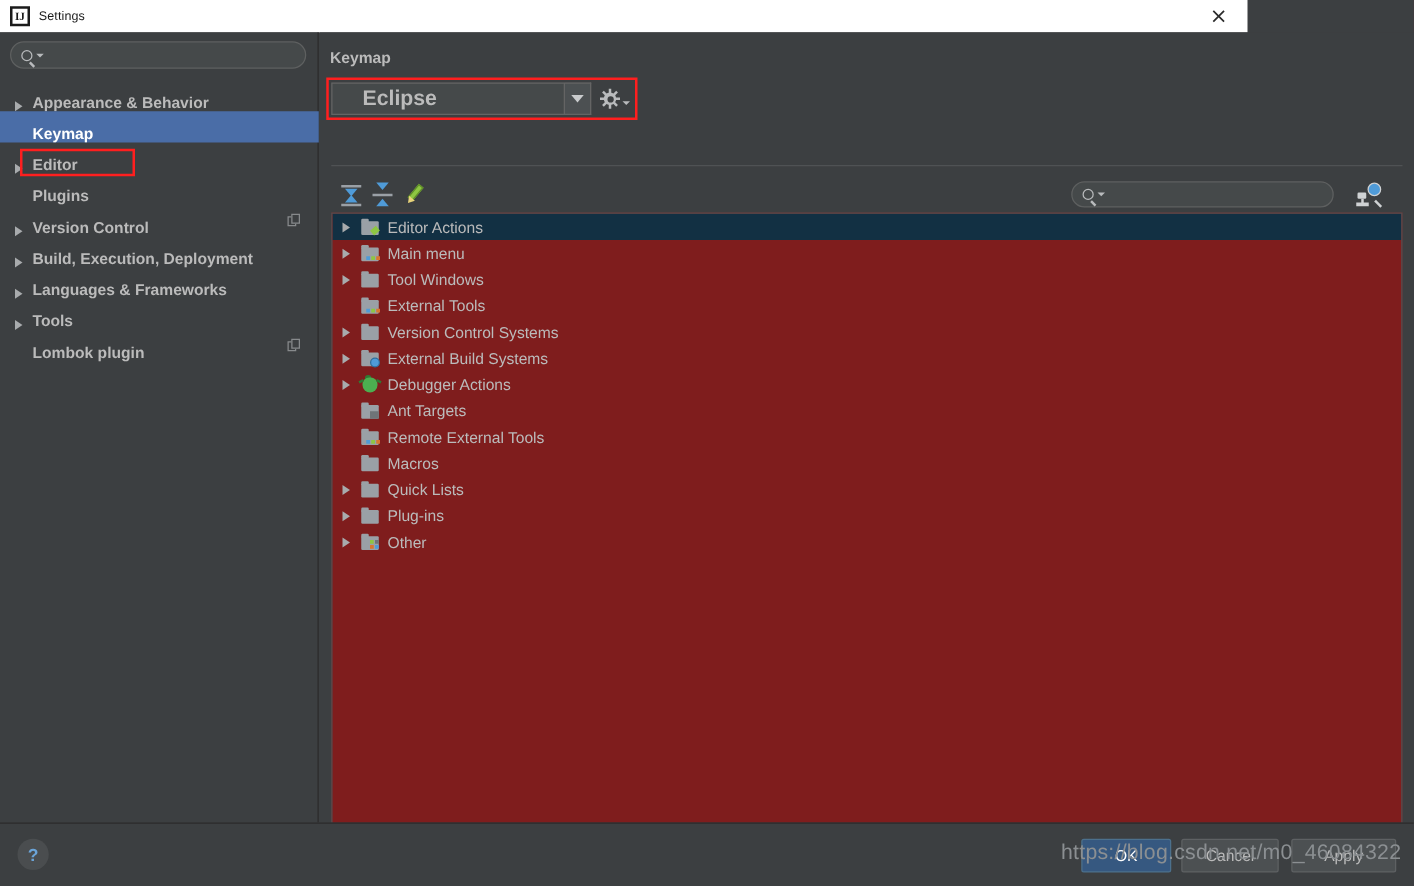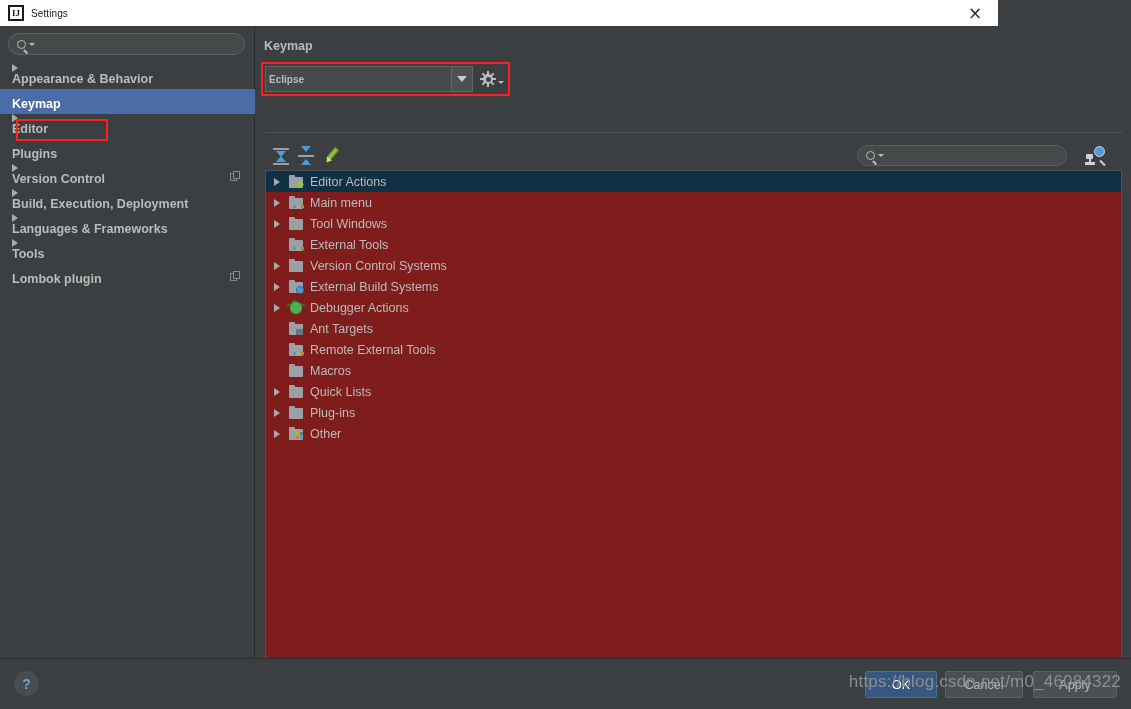--- a/index.html
+++ b/index.html
@@ -63,22 +63,22 @@
     width: 5px; height: 1.6px; background: #b9bbbd;
     transform: rotate(45deg); transform-origin: left center;
   }
   .qcaret {
     width: 0; height: 0; margin-left: 3px; align-self: flex-end; margin-bottom: 3px;
     border-left: 3.2px solid transparent; border-right: 3.2px solid transparent;
     border-top: 3.6px solid #b9bbbd;
   }
   #side-list { position: absolute; left: 0; top: 38px; width: 255px; }
   .side-row {
-    position: relative; height: 25px; display: flex; align-items: flex-start;
-    padding-left: 12px; cursor: pointer; flex-direction: column;
+    position: relative; height: 25px; display: flex; align-items: flex-end;
+    padding-left: 12px; cursor: pointer;
   }
   .side-row .arrow {
     width: 0; height: 0; margin-right: 8px; flex: 0 0 auto;
     border-top: 4.5px solid transparent; border-bottom: 4.5px solid transparent;
     border-left: 6.5px solid #a8abad;
   }
   .side-row .arrow.hidden { visibility: hidden; }
   .side-row .slabel {
     font-size: 12.5px; color: #bbbbbb; font-weight: bold; white-space: nowrap;
   }
@@ -108,21 +108,21 @@
   }
 
   
   #keymap-row { position: absolute; left: 9px; top: 40px; height: 28px; }
   #combo {
     position: absolute; left: 0; top: 0; width: 187px; height: 26px;
     background: #45494a; border: 1px solid #646464;
     display: flex; align-items: center;
   }
   #combo-label {
-    font-size: 10px; color: #bbbbbb; font-weight: bold; margin-left: 3px;
+    font-size: 17px; color: #bbbbbb; font-weight: bold; margin-left: 24px;
   }
   #combo-arrow-btn {
     position: absolute; left: 187px; top: 0; width: 21px; height: 26px;
     background: #4c5052; border: 1px solid #646464; border-left: none;
     display: flex; align-items: center; justify-content: center; cursor: pointer;
   }
   #combo-arrow-btn .dn {
     width: 0; height: 0;
     border-left: 5px solid transparent; border-right: 5px solid transparent;
     border-top: 6px solid #c9cbcd;

